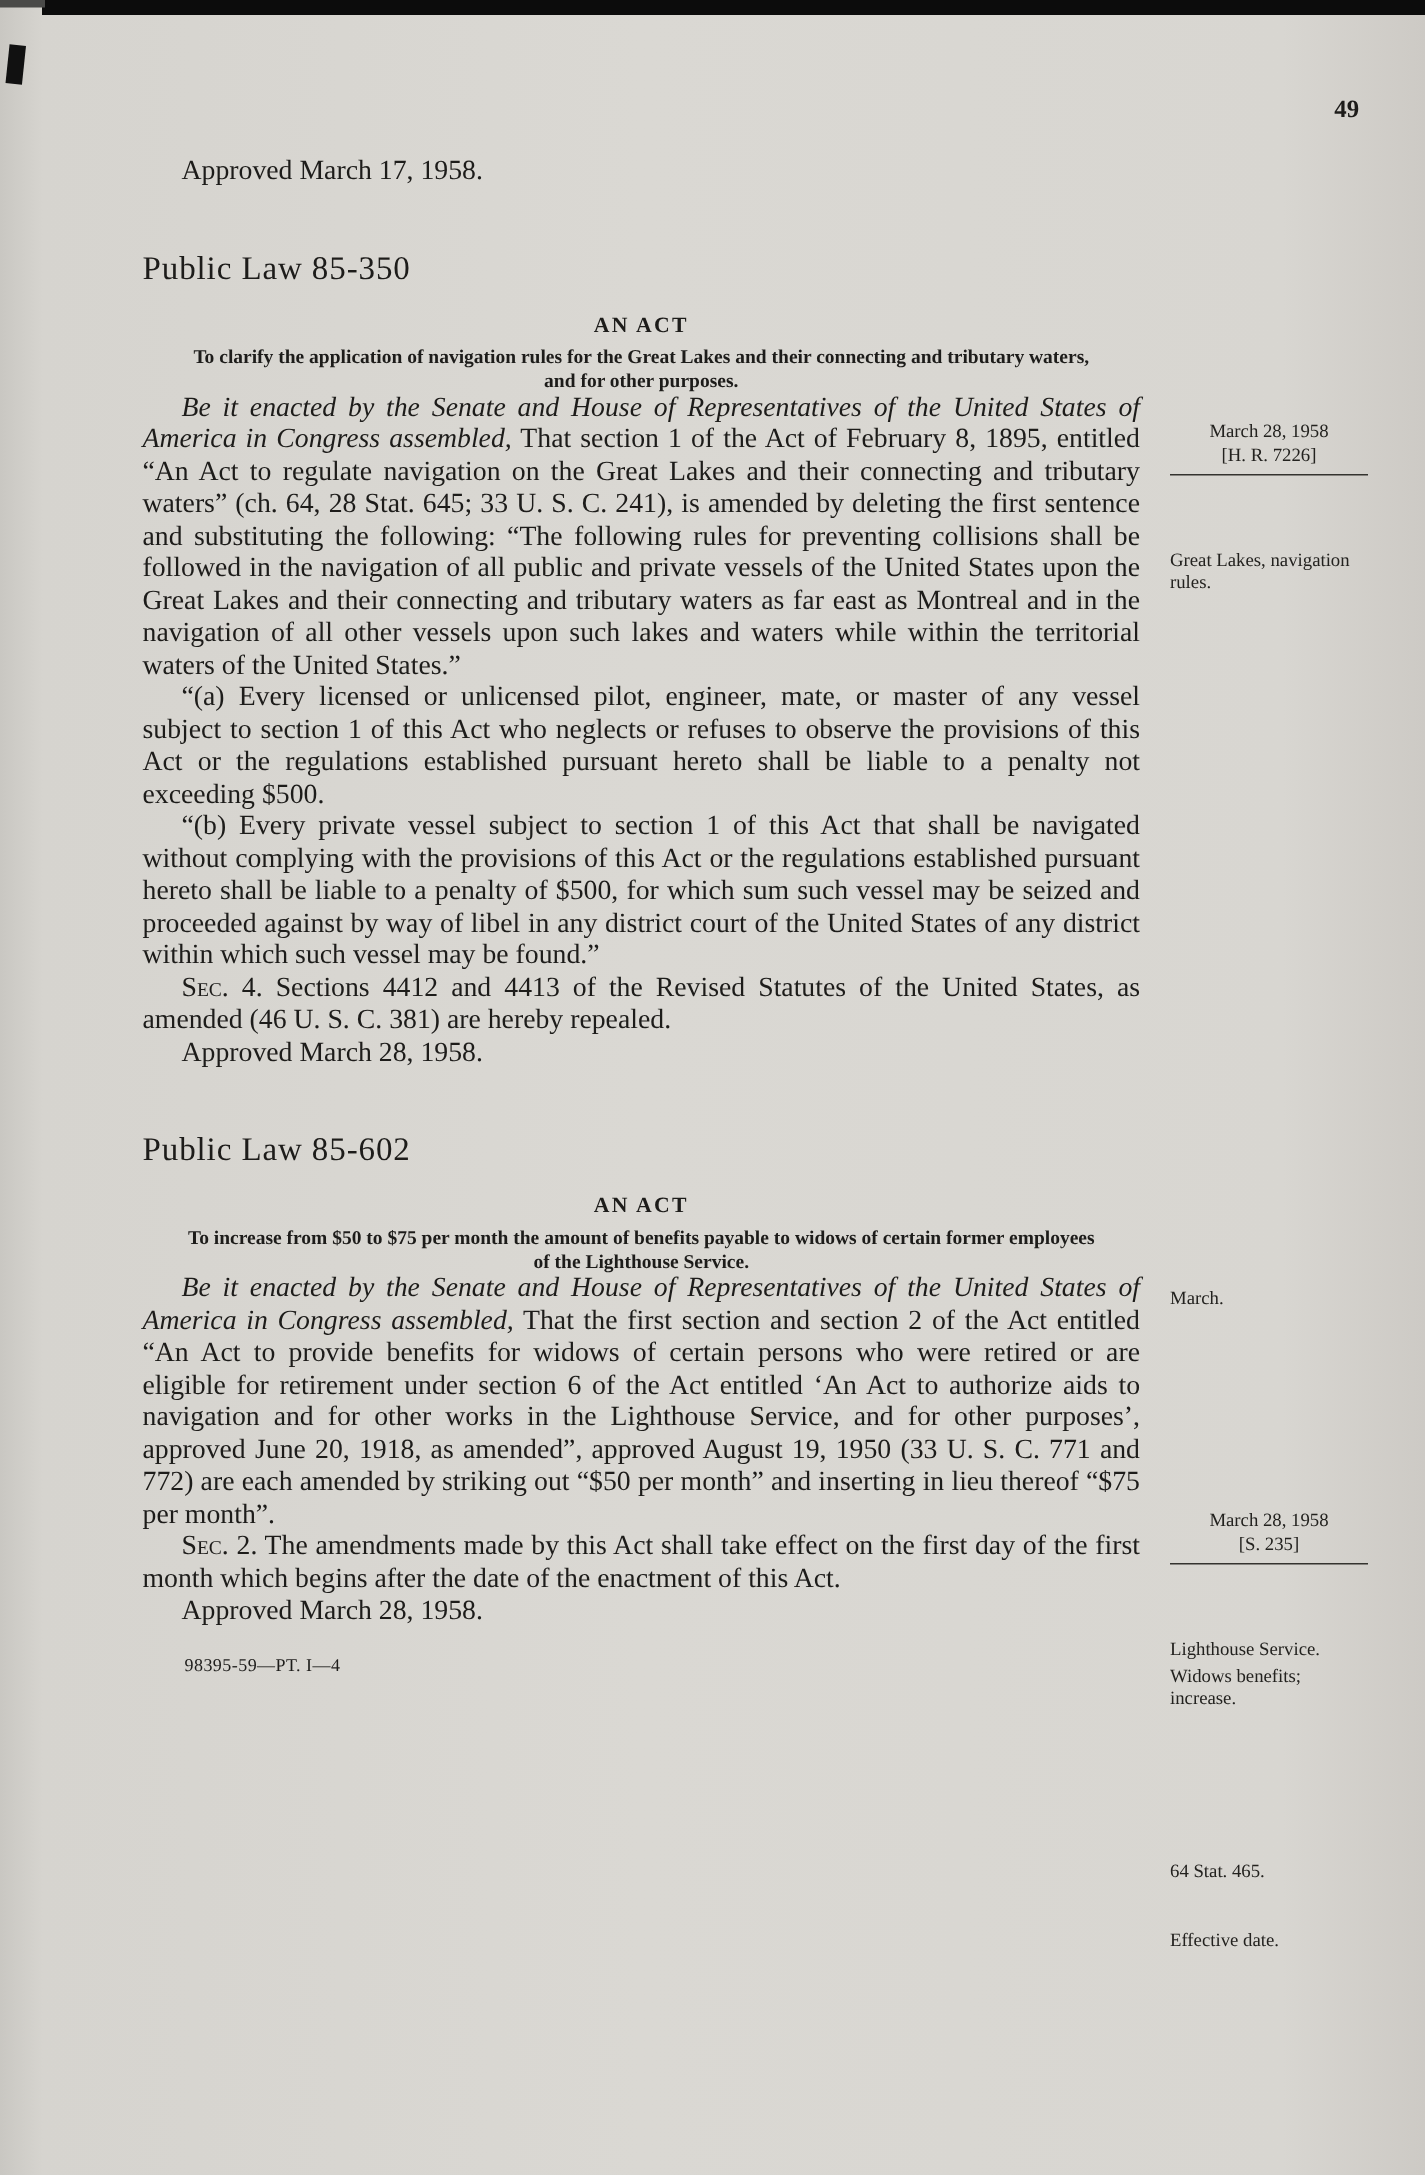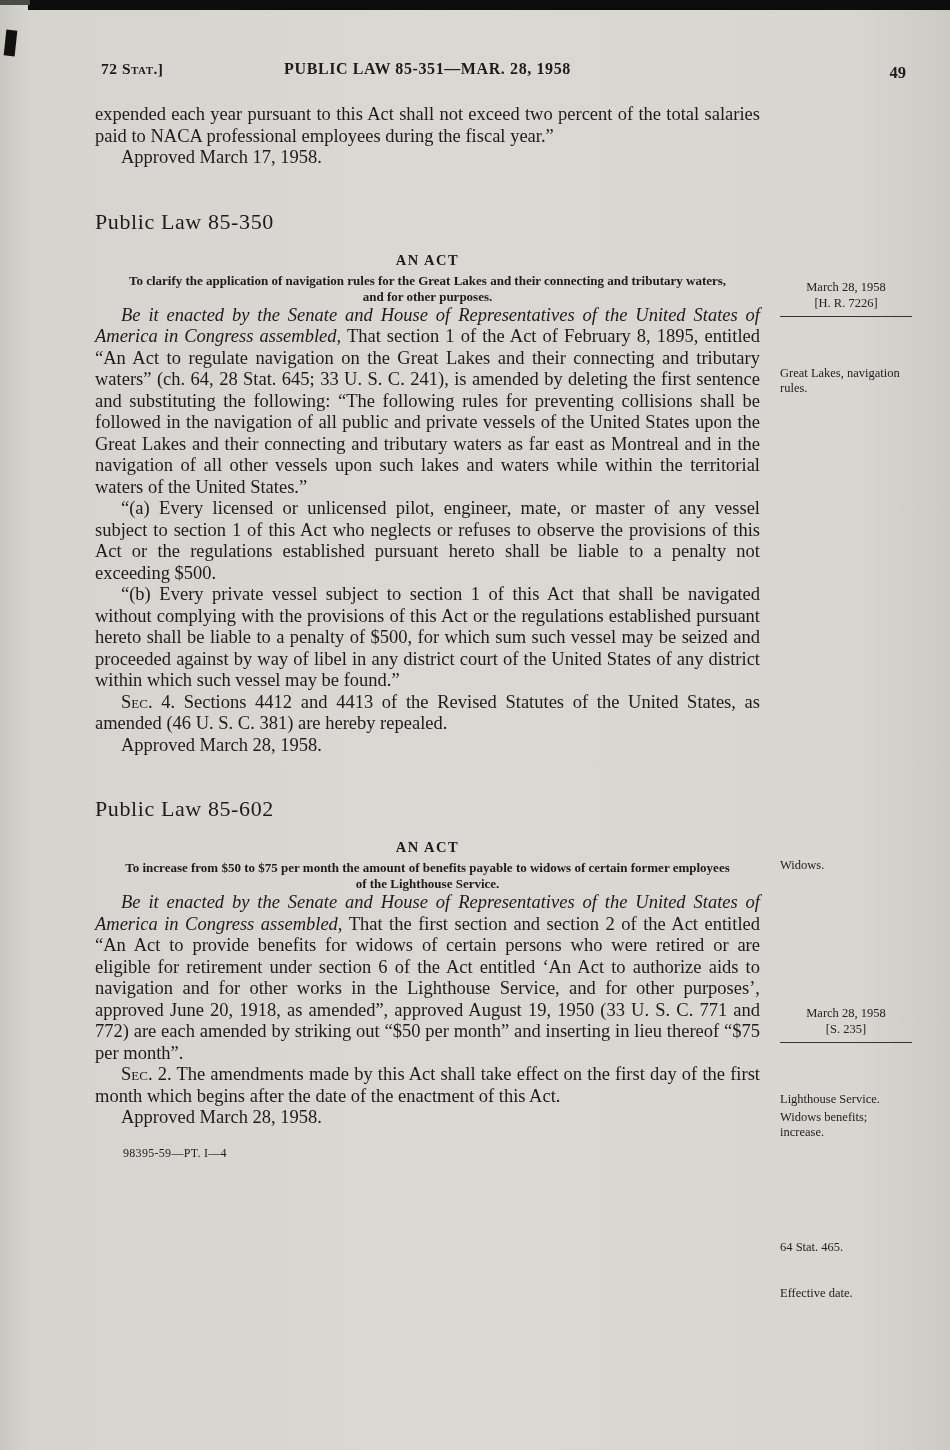--- a/index.html
+++ b/index.html
@@ -59,29 +59,24 @@
 </style>
 </head>
 <body>
 
 <div class="page">
 
   <div class="scan-bar"></div>
   <div class="scan-bar2"></div>
   <div class="scan-blob"></div>
 
-  <div class="running-head">
-    <span class="rh-left">72 Stat.]</span>
-    <div class="rh-title">PUBLIC LAW 85-351—MAR. 28, 1958</div>
-  </div>
   <div class="page-number">49</div>
 
   <div class="main">
 
-    <p class="no-indent">expended each year pursuant to this Act shall not exceed two percent of the total salaries paid to NACA professional employees during the fiscal year.”</p>
     <p class="approved">Approved March 17, 1958.</p>
 
     <h2 class="law-heading">Public Law 85-350</h2>
     <div class="an-act">AN ACT</div>
     <div class="subtitle">To clarify the application of navigation rules for the Great Lakes and their connecting and tributary waters, and for other purposes.</div>
 
     <p class="enacting"><span class="it">Be it enacted by the Senate and House of Representatives of the United States of America in Congress assembled,</span><span> That section 1 of the Act of February 8, 1895, entitled “An Act to regulate navigation on the Great Lakes and their connecting and tributary waters” (ch. 64, 28 Stat. 645; 33 U. S. C. 241), is amended by deleting the first sentence and substituting the following: “The following rules for preventing collisions shall be followed in the navigation of all public and private vessels of the United States upon the Great Lakes and their connecting and tributary waters as far east as Montreal and in the navigation of all other vessels upon such lakes and waters while within the territorial waters of the United States.”</span></p>
 
 
     <p>“(a) Every licensed or unlicensed pilot, engineer, mate, or master of any vessel subject to section 1 of this Act who neglects or refuses to observe the provisions of this Act or the regulations established pursuant hereto shall be liable to a penalty not exceeding $500.</p>
@@ -104,21 +99,21 @@
     <div class="print-note">98395-59—PT. I—4</div>
   </div>
 
   <div class="margin-note bill-note" style="top:280px;">
     <div class="bn-date">March 28, 1958</div>
     <div>[H. R. 7226]</div>
   </div>
 
   <div class="margin-note" style="top:366px; width:120px;">Great Lakes, navigation rules.</div>
 
-  <div class="margin-note" style="top:858px;">Widows.</div>
+  <div class="margin-note" style="top:858px;">March.</div>
 
   <div class="margin-note bill-note" style="top:1006px;">
     <div class="bn-date">March 28, 1958</div>
     <div>[S. 235]</div>
   </div>
 
   <div class="margin-note" style="top:1092px; width:118px;">
     <div>Lighthouse Service.</div>
     <div class="note-gap">Widows benefits; increase.</div>
   </div>

